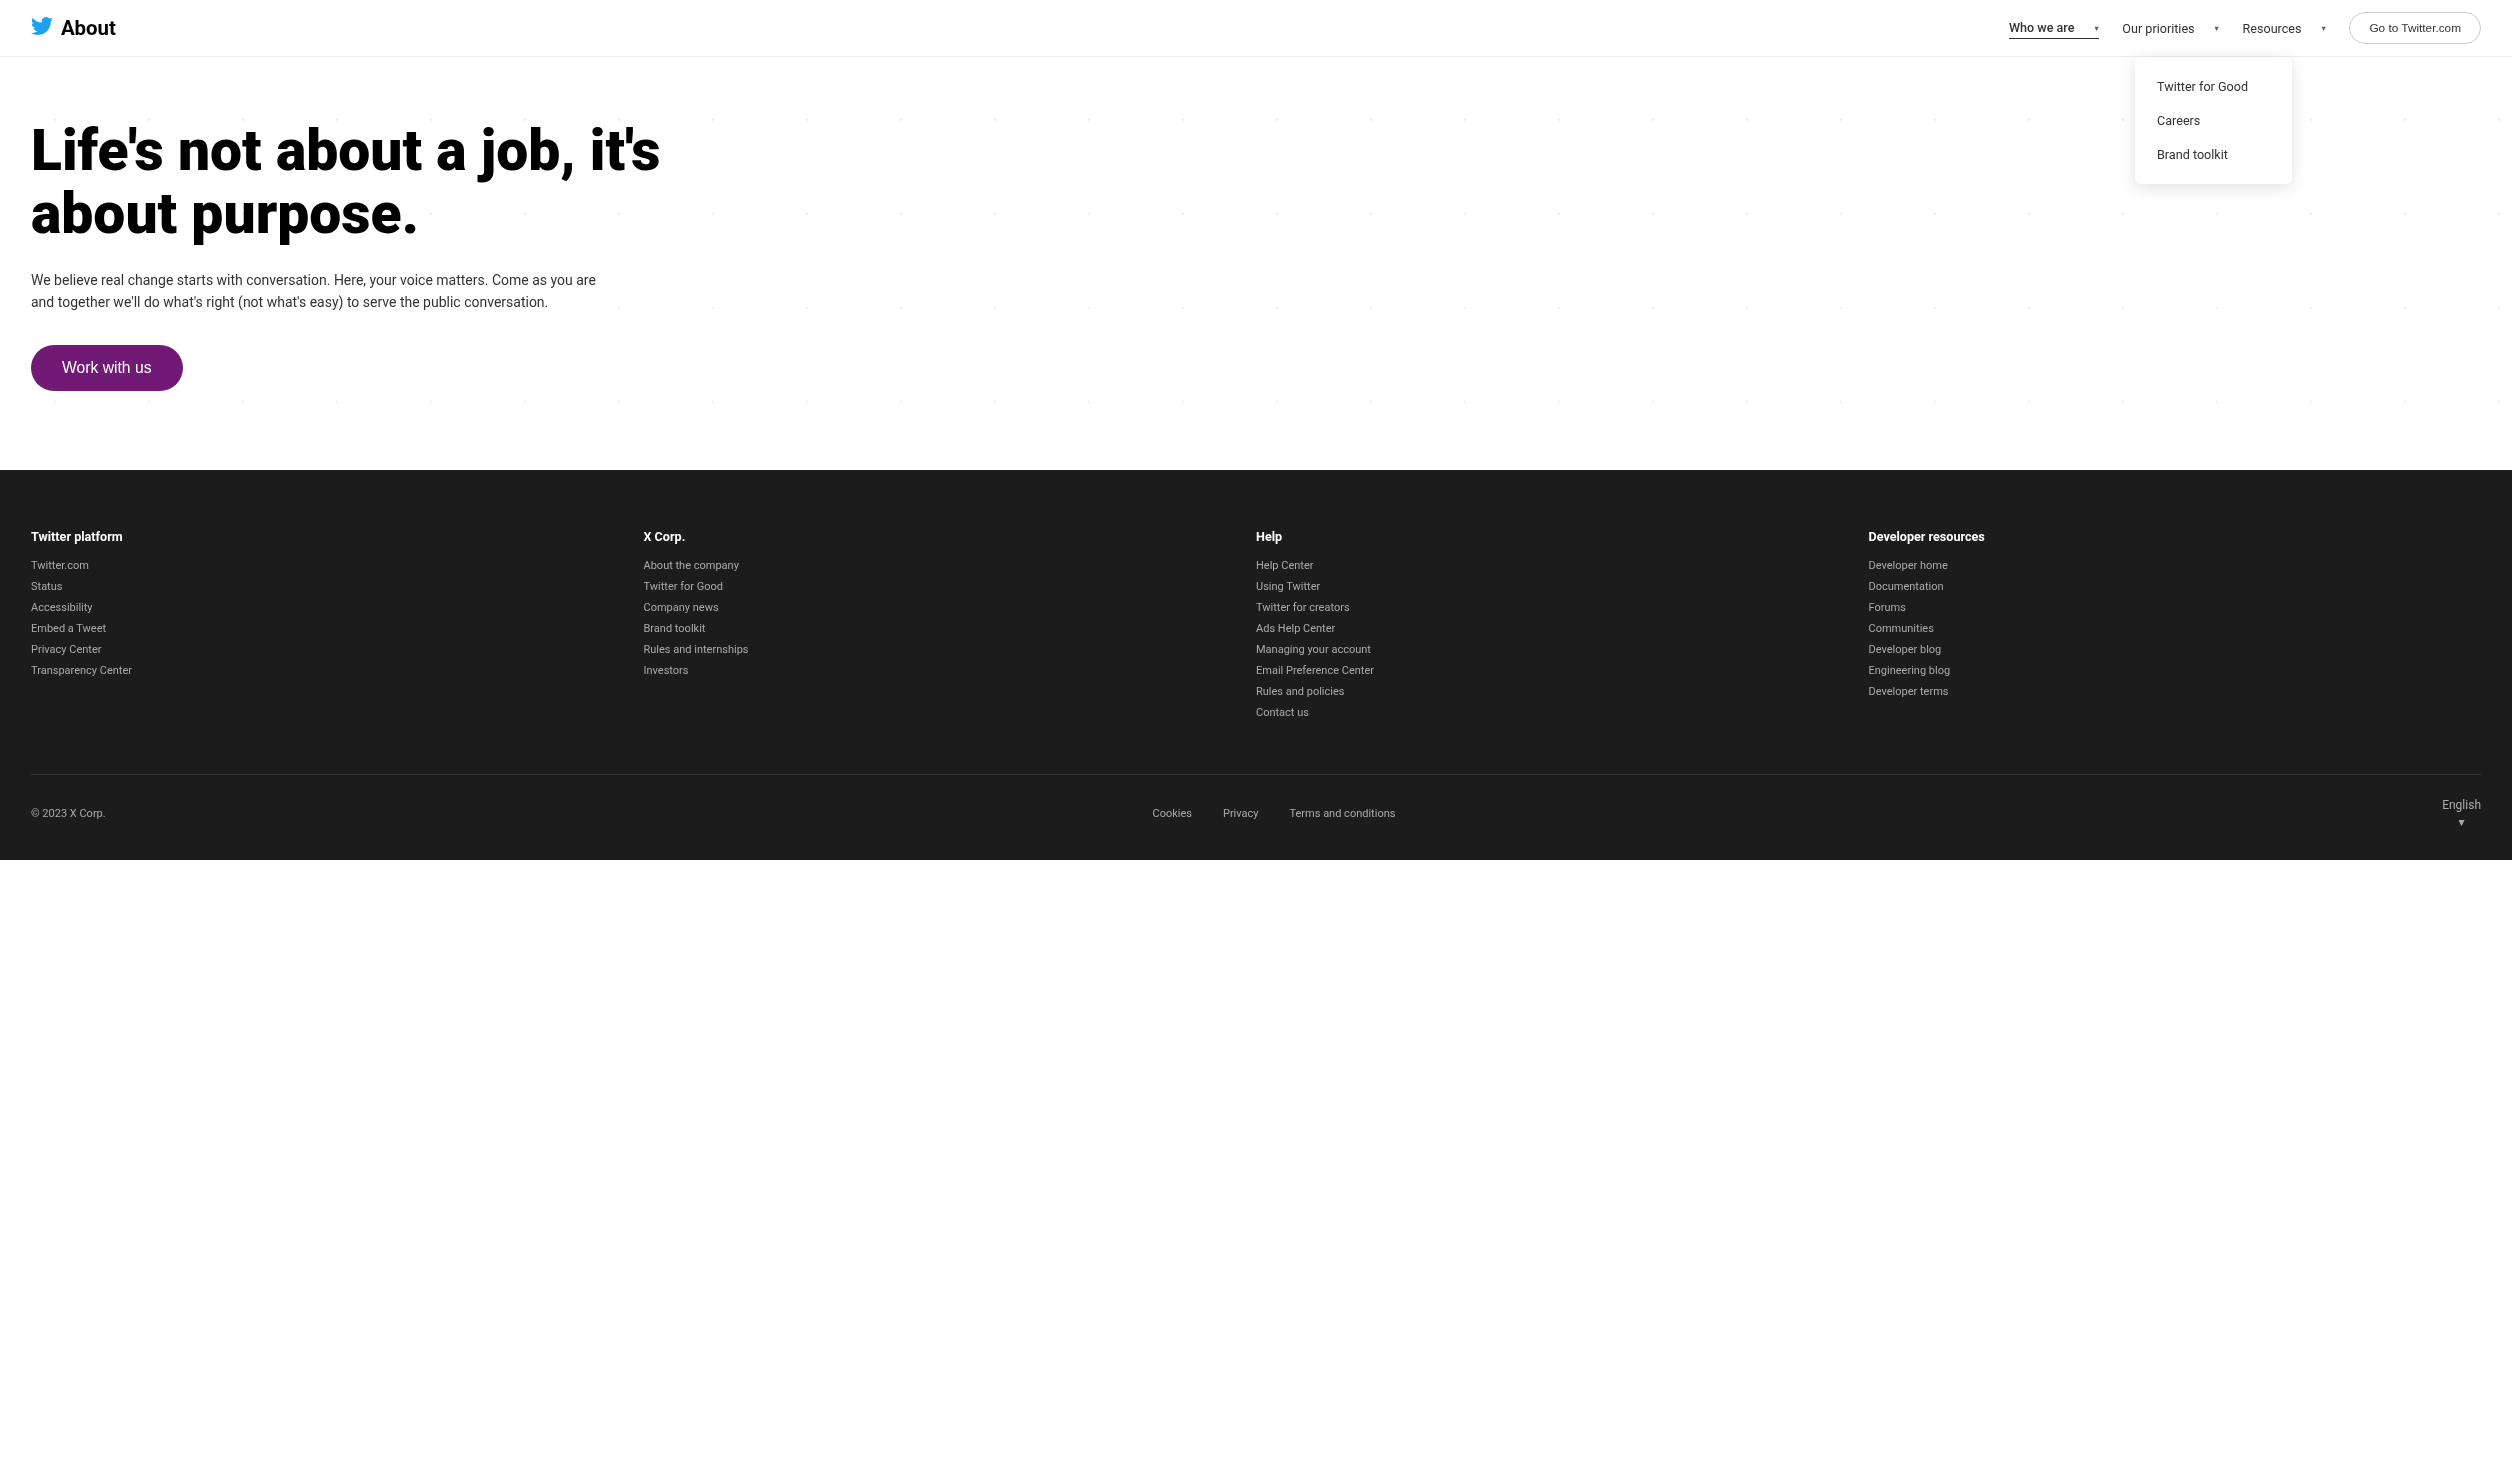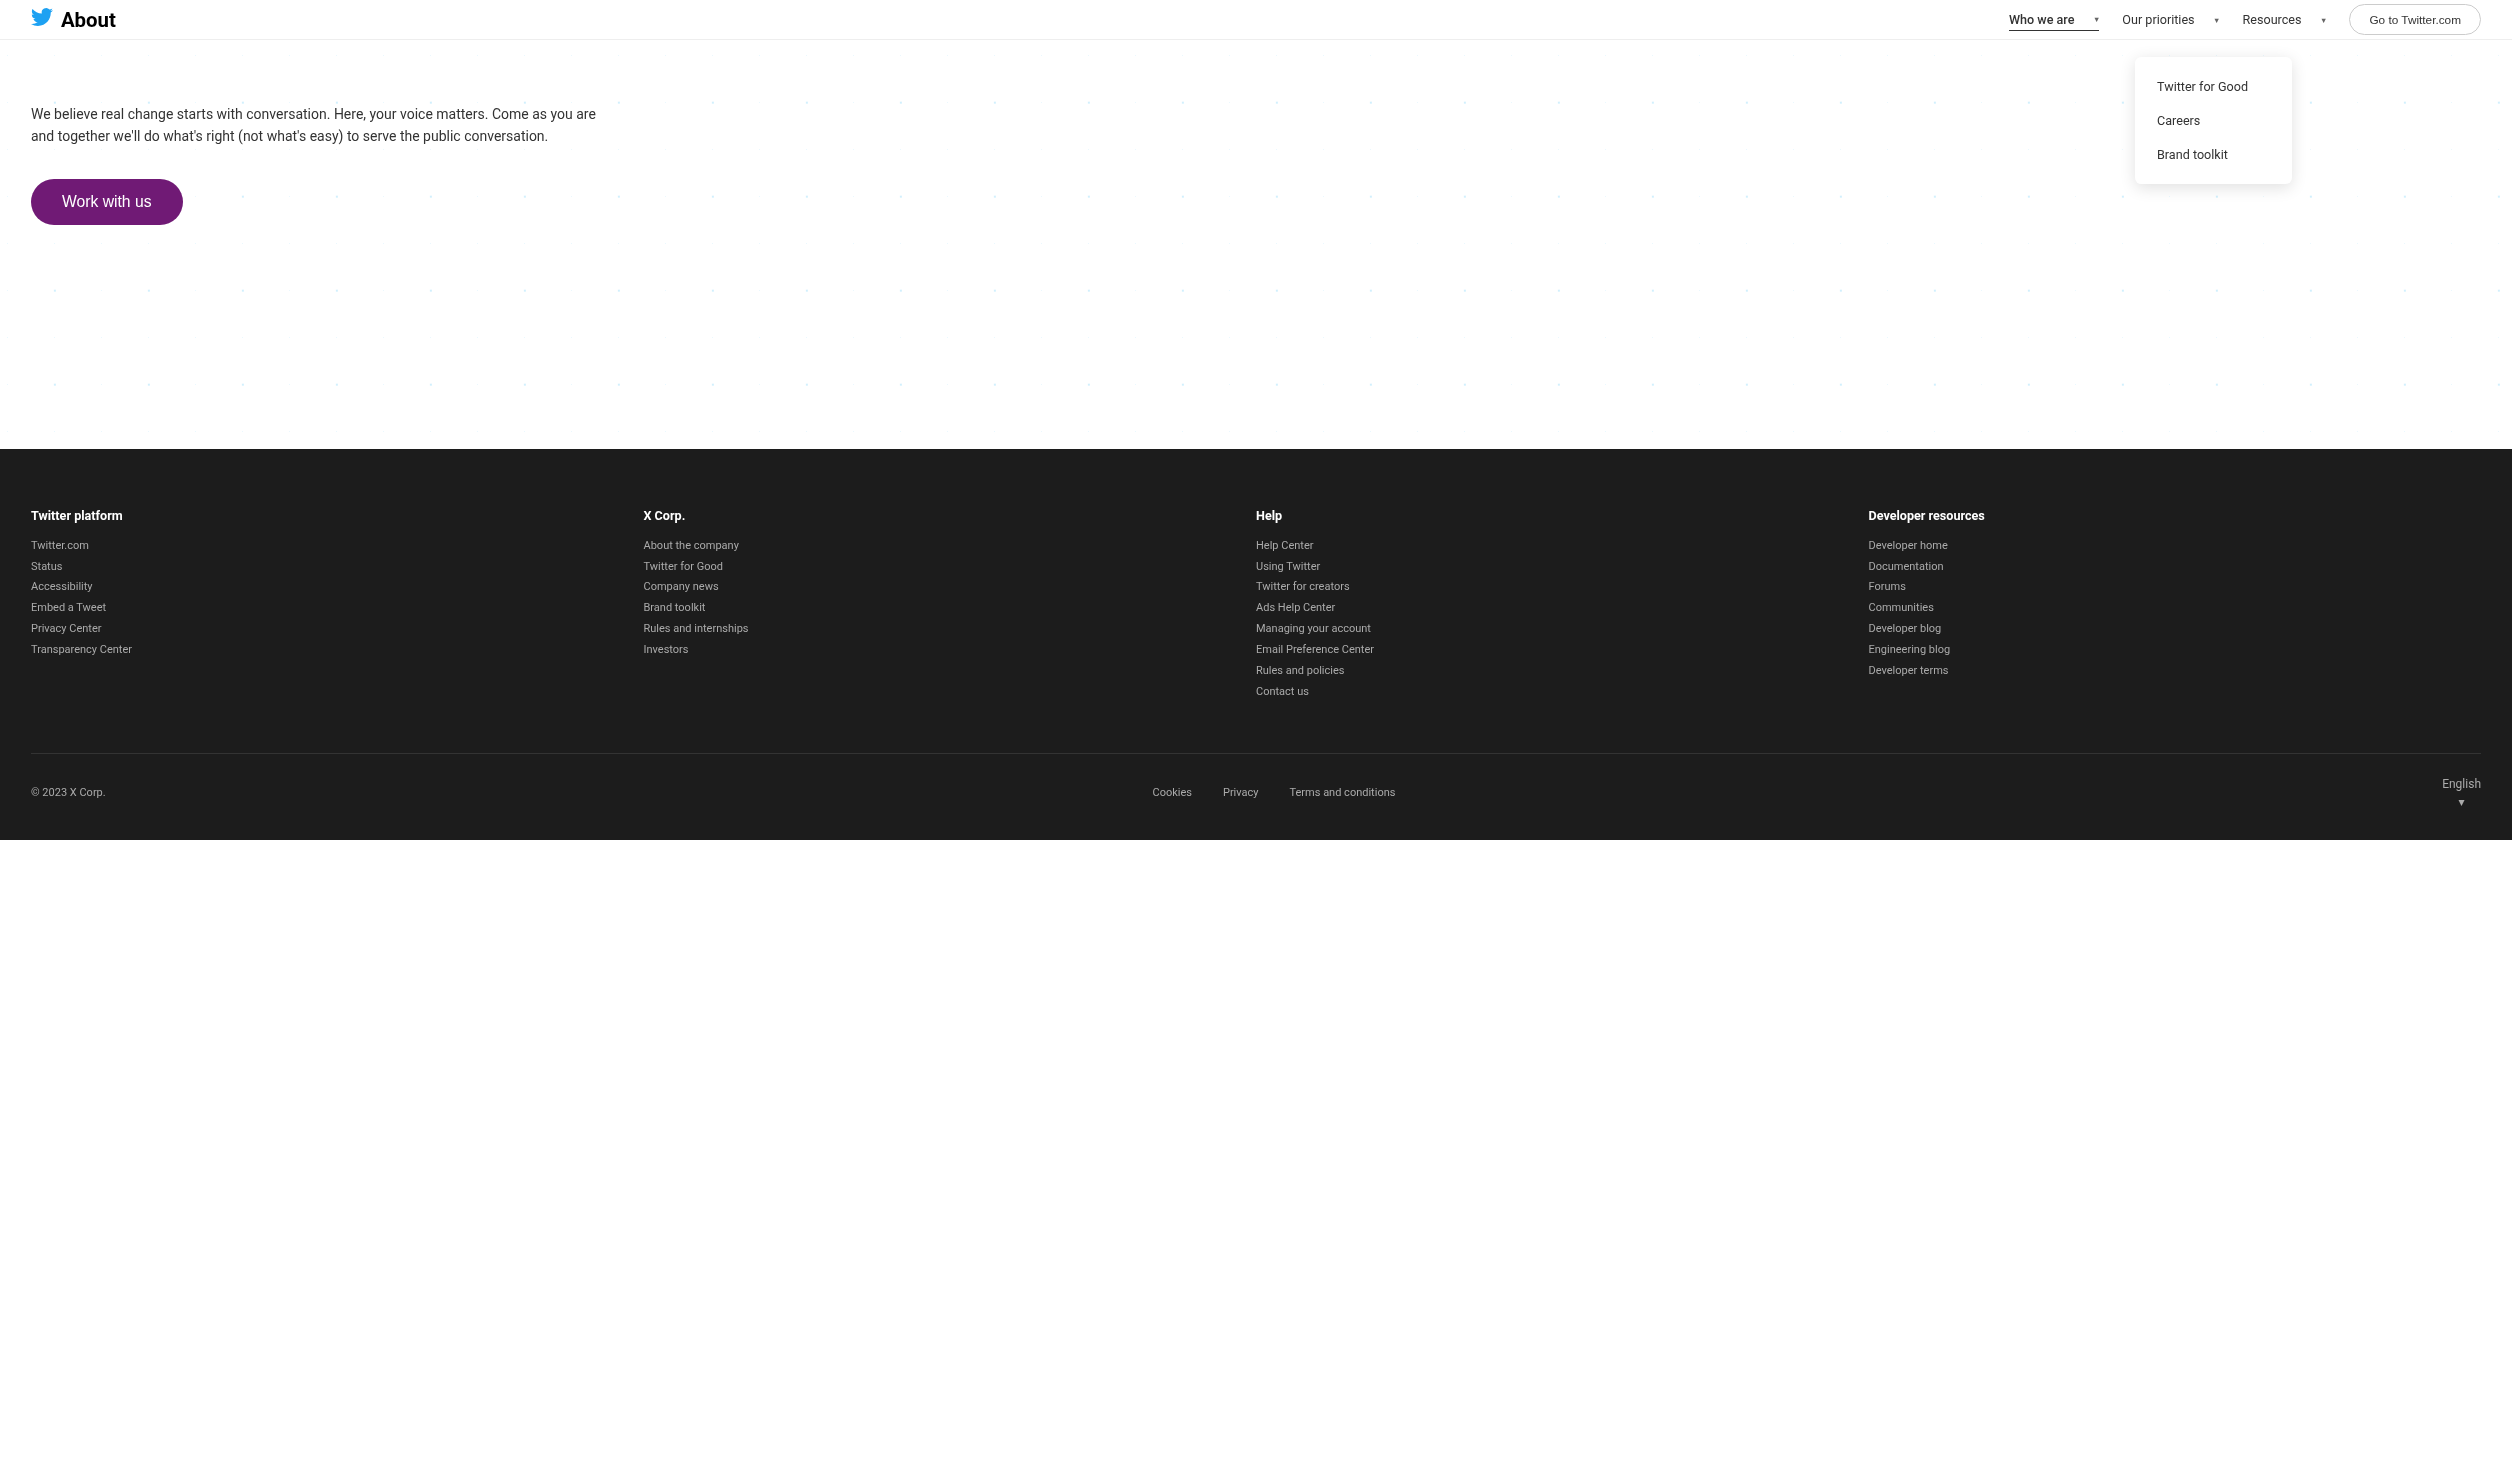--- a/index.html
+++ b/index.html
@@ -4,21 +4,21 @@
   <style>
     * { margin: 0; padding: 0; box-sizing: border-box; }
     body { font-family: -apple-system, BlinkMacSystemFont, 'Segoe UI', Roboto, Helvetica, Arial, sans-serif; background: #fff; }
 
     
     header {
       display: flex;
       align-items: center;
       justify-content: space-between;
       padding: 0 31px;
-      height: 40px;
+      height: 57px;
       background: #fff;
       border-bottom: 0.8px solid #eee;
       position: relative;
       z-index: 100;
     }
     .header-left {
       display: flex;
       align-items: center;
       gap: 7.9px;
     }
@@ -229,20 +229,21 @@
   </nav>
 
   <div class="dropdown-menu">
     <a class="dropdown-item">Twitter for Good</a>
     <a class="dropdown-item">Careers</a>
     <a class="dropdown-item">Brand toolkit</a>
   </div>
 </header>
 
 <section class="hero">
+  <h1 class="hero-title">Life's not about a job, it's about purpose.</h1>
   <p class="hero-subtitle">We believe real change starts with conversation. Here, your voice matters. Come as you are and together we'll do what's right (not what's easy) to serve the public conversation.</p>
   <button class="work-with-us-btn">Work with us</button>
 </section>
 
 <footer>
   <div class="footer-columns">
 
     <div class="footer-col">
       <div class="footer-col-title">Twitter platform</div>
       <a class="footer-link">Twitter.com</a>

